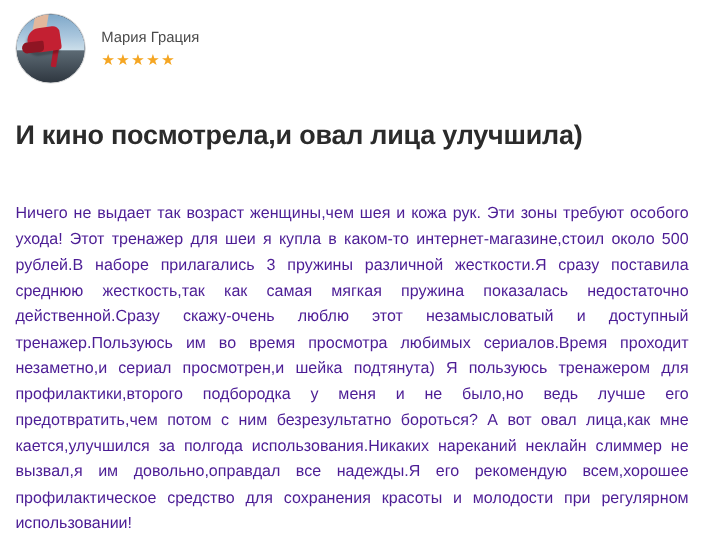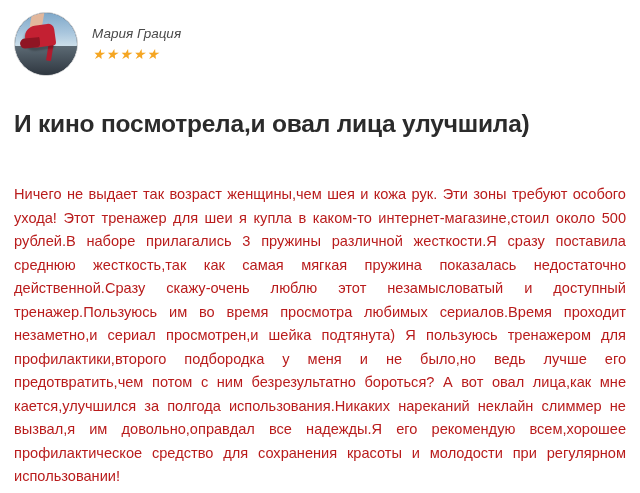--- a/index.html
+++ b/index.html
@@ -19,21 +19,20 @@
     width: 640px;
     height: 493px;
     box-sizing: border-box;
     padding: 12px 14px 0 14px;
   }
   .review-header {
     display: flex;
     align-items: flex-start;
     gap: 14px;
     height: 72px;
-    font-style: italic;
   }
   .avatar {
     width: 62px;
     height: 62px;
     border-radius: 50%;
     overflow: hidden;
     flex: 0 0 auto;
     position: relative;
     background: #3b4a5a;
     border: 1px solid #d8d8d8;
@@ -117,21 +116,21 @@
     font-size: 24.5px;
     font-weight: bold;
     color: #2b2b2b;
     line-height: 30px;
     letter-spacing: -0.2px;
   }
   .review-body {
     margin-top: 44px;
     font-size: 14.6px;
     line-height: 23.5px;
-    color: #b91c1c;
+    color: #4c1d95;
     text-align: justify;
     text-justify: inter-word;
     max-width: 612px;
   }
 </style>
 </head>
 <body>
 
 <div class="page">
 

